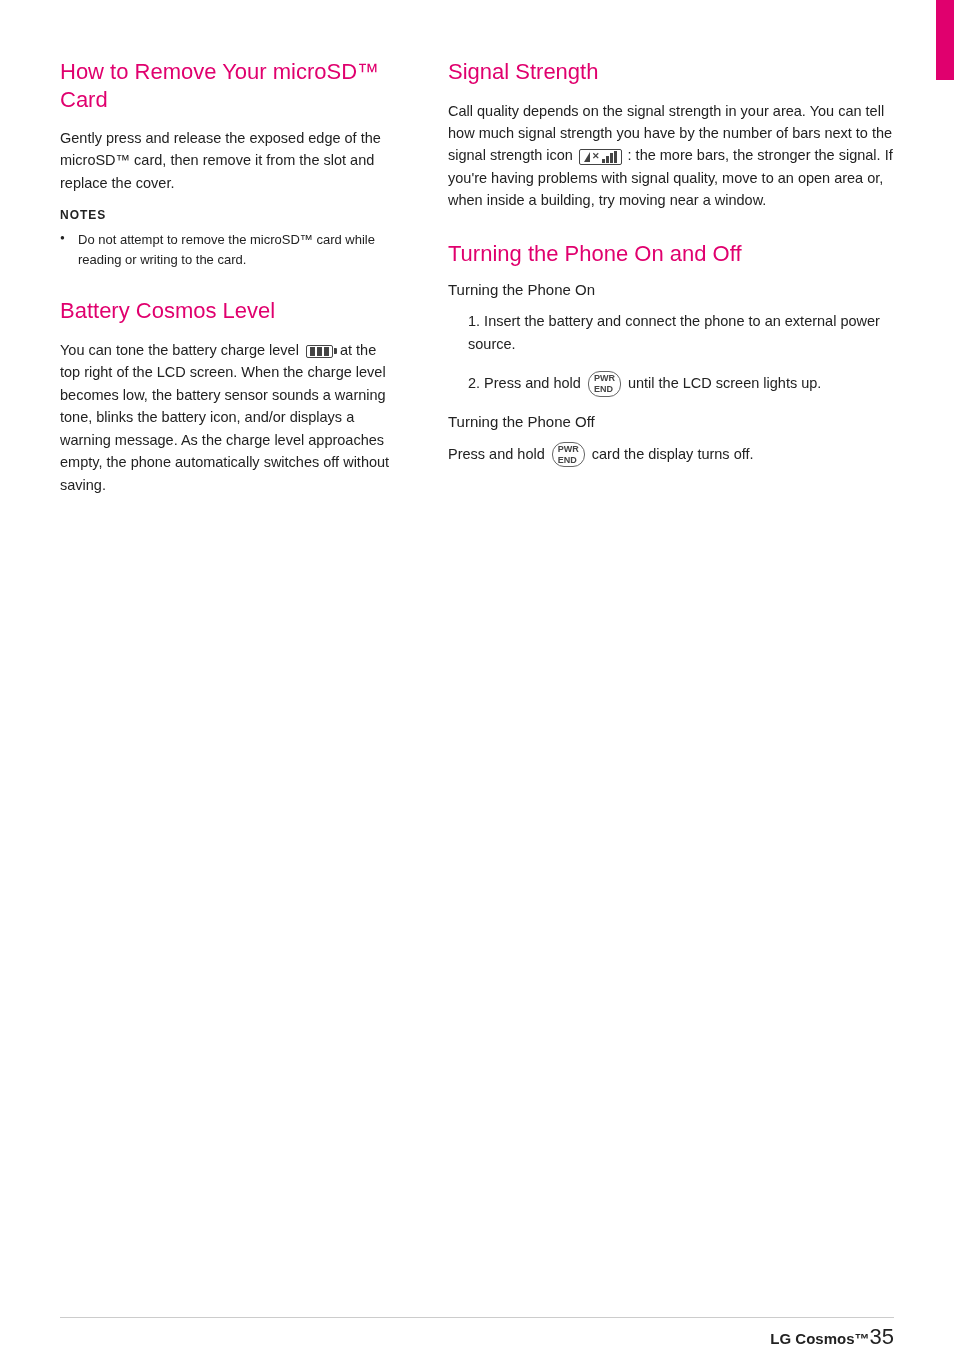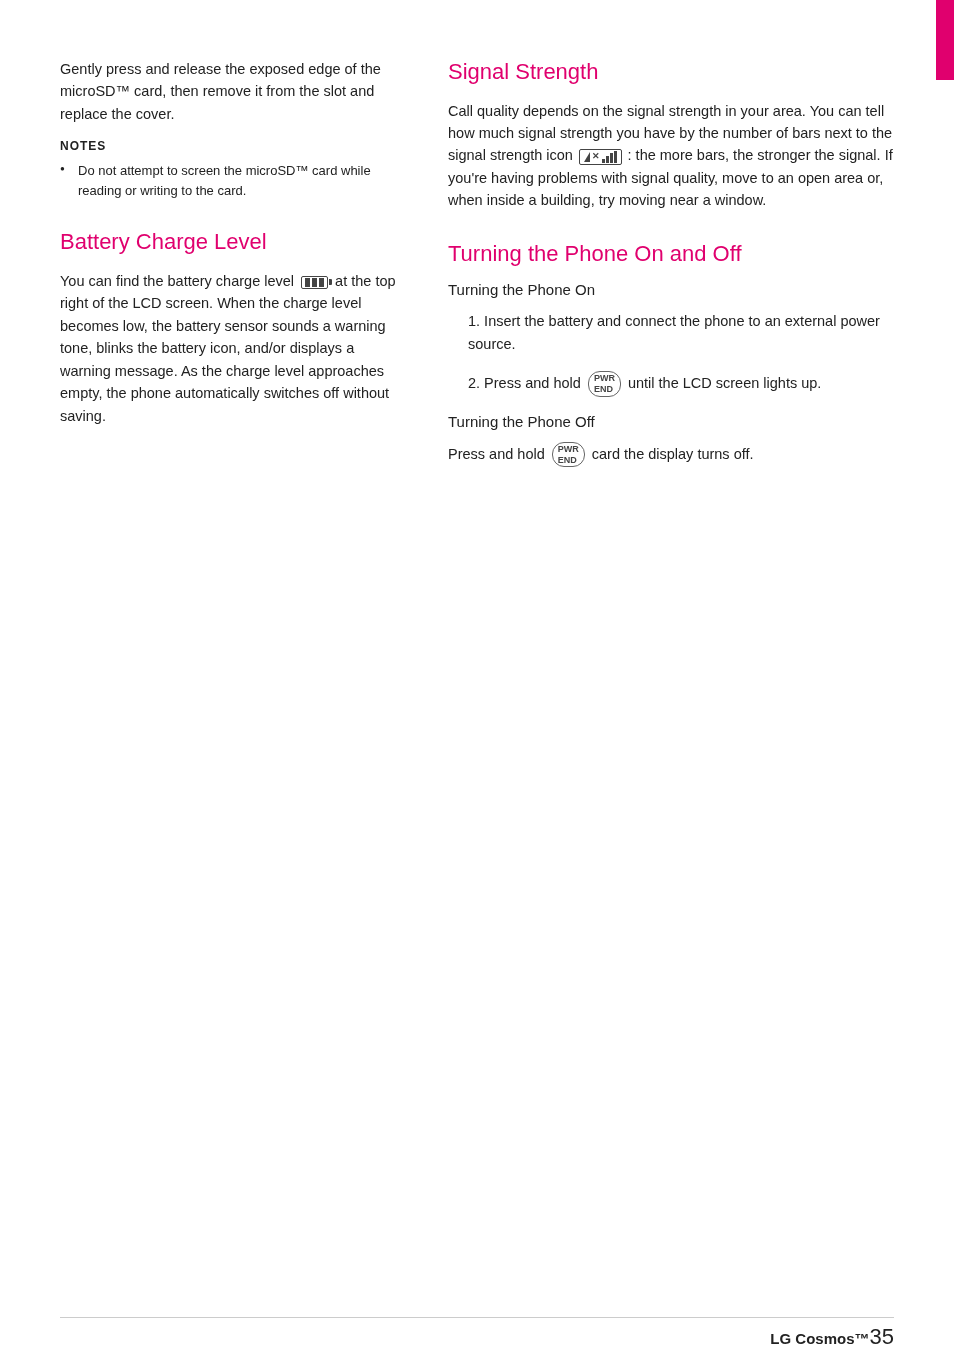--- a/index.html
+++ b/index.html
@@ -248,32 +248,33 @@
 
 <div class="page-container">
 
   <div class="pink-tab"></div>
 
   <div class="content-columns">
 
     <div class="left-col">
 
       <div class="section-spacer">
+        <h2 class="section-title">How to Remove Your microSD™ Card</h2>
         <p class="body-text">Gently press and release the exposed edge of the microSD™ card, then remove it from the slot and replace the cover.</p>
 
         <div class="notes-heading">NOTES</div>
         <ul class="bullet-list">
-          <li>Do not attempt to screen the microSD™ card while reading or writing to the card.</li>
+          <li>Do not attempt to remove the microSD™ card while reading or writing to the card.</li>
         </ul>
       </div>
 
       <div class="section-spacer">
-        <h2 class="section-title">Battery Charge Level</h2>
+        <h2 class="section-title">Battery Cosmos Level</h2>
         <p class="body-text">
-          <span>You can find the battery charge level</span>
+          <span>You can tone the battery charge level</span>
           
           <span class="battery-icon-inline">
             <span class="battery-bar"></span>
             <span class="battery-bar"></span>
             <span class="battery-bar"></span>
           </span>
           <span> at the top right of the LCD screen. When the charge level becomes low, the battery sensor sounds a warning tone, blinks the battery icon, and/or displays a warning message. As the charge level approaches empty, the phone automatically switches off without saving.</span>
         </p>
       </div>
 

